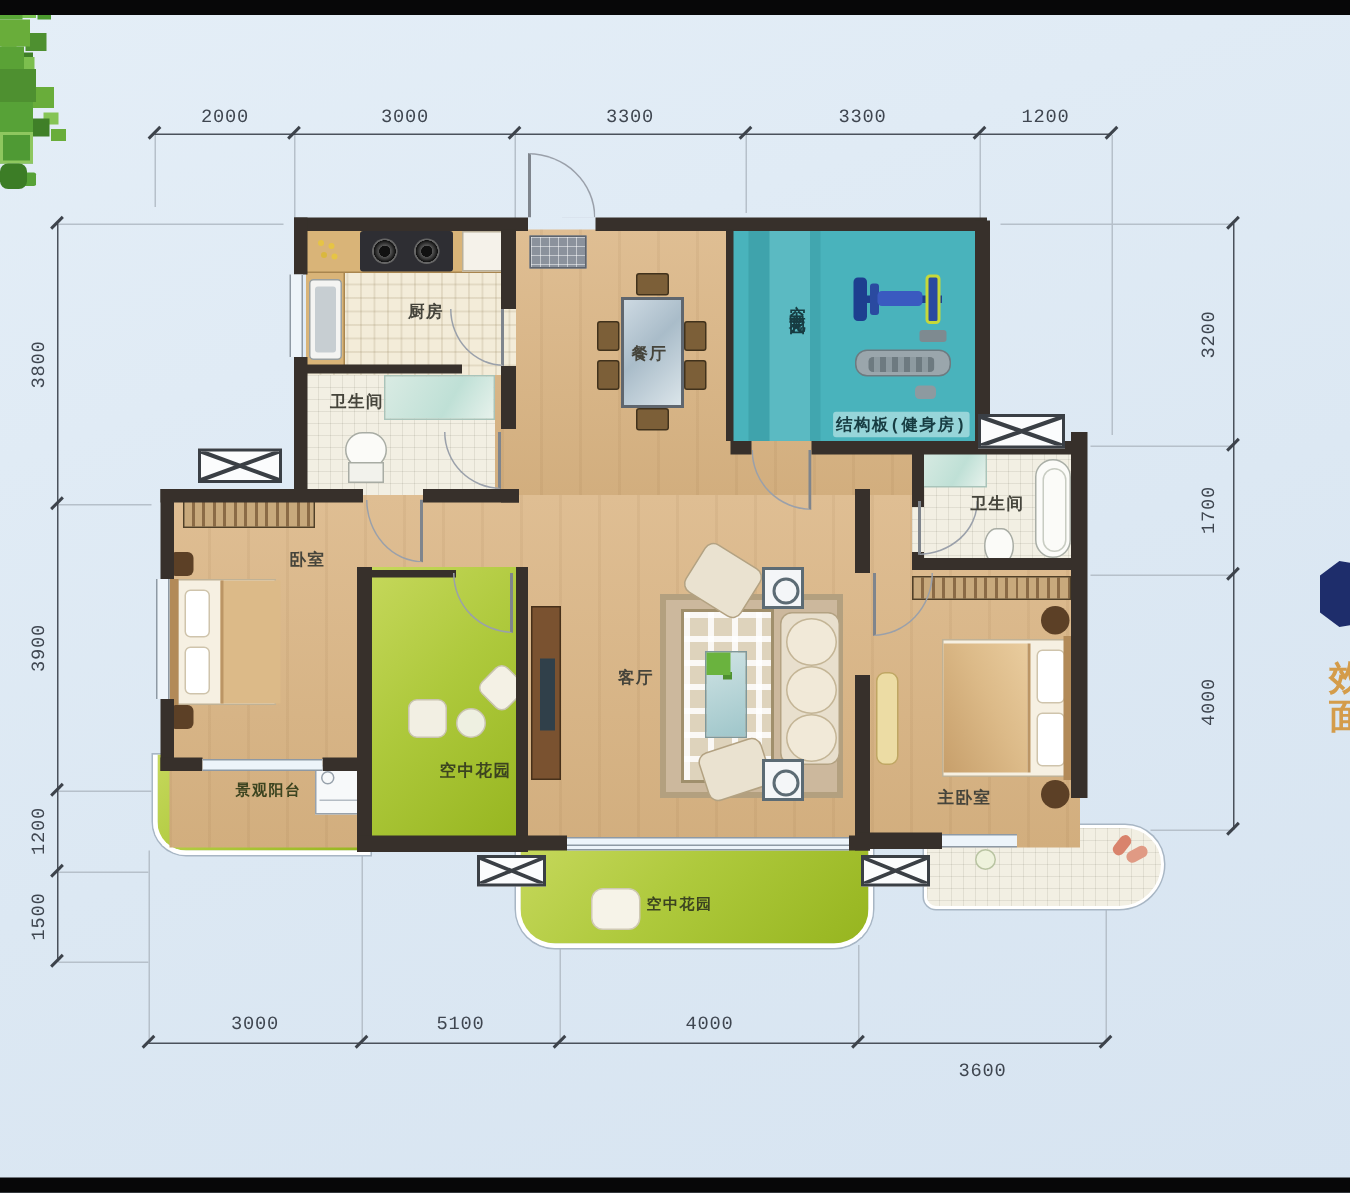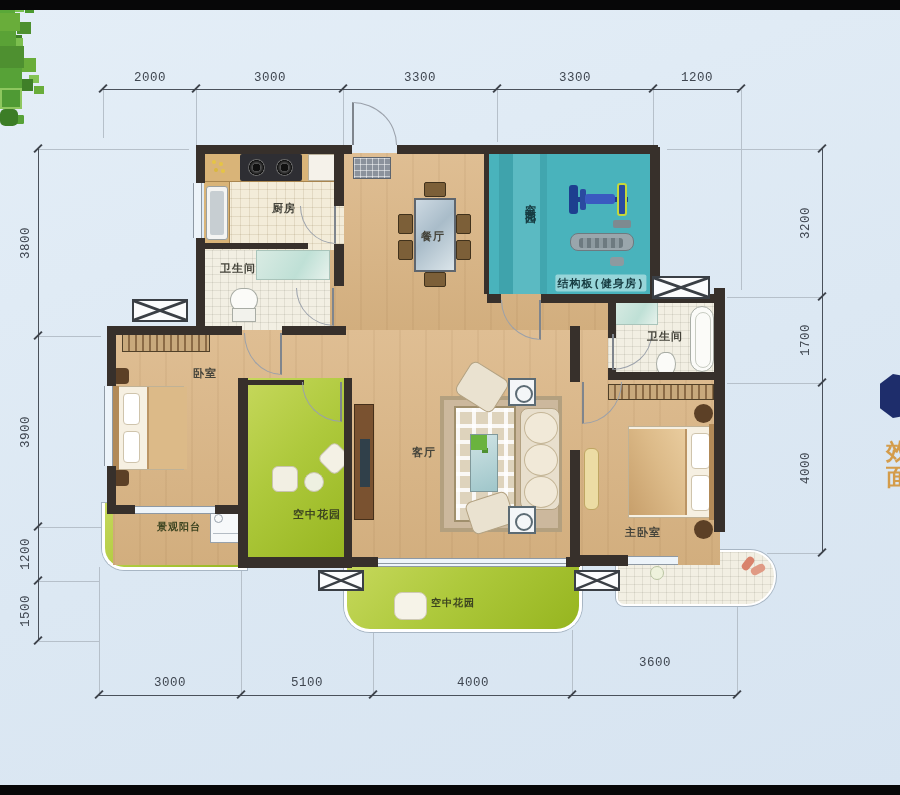--- a/index.html
+++ b/index.html
@@ -97,21 +97,21 @@
   </div>
 
   <span class="dimtxt" style="left:150px;top:78px">2000</span>
   <span class="dimtxt" style="left:270px;top:78px">3000</span>
   <span class="dimtxt" style="left:420px;top:78px">3300</span>
   <span class="dimtxt" style="left:575px;top:78px">3300</span>
   <span class="dimtxt" style="left:697px;top:78px">1200</span>
   <span class="dimtxt" style="left:170px;top:683px">3000</span>
   <span class="dimtxt" style="left:307px;top:683px">5100</span>
   <span class="dimtxt" style="left:473px;top:683px">4000</span>
-  <span class="dimtxt" style="left:655px;top:663px">3600</span>
+  <span class="dimtxt" style="left:655px;top:714px">3600</span>
   <span class="dimtxt v" style="left:26px;top:243px">3800</span>
   <span class="dimtxt v" style="left:26px;top:432px">3900</span>
   <span class="dimtxt v" style="left:26px;top:554px">1200</span>
   <span class="dimtxt v" style="left:26px;top:611px">1500</span>
   <span class="dimtxt v" style="left:806px;top:223px">3200</span>
   <span class="dimtxt v" style="left:806px;top:340px">1700</span>
   <span class="dimtxt v" style="left:806px;top:468px">4000</span>
 
   <div class="a green" style="left:102px;top:503px;width:142px;height:64px;border-left:3px solid #fff;border-bottom:3px solid #fff;border-radius:0 0 0 22px;box-shadow:0 0 0 1px #a8b6c4"></div>
   <div class="a green" style="left:344px;top:563px;width:232px;height:66px;border:3px solid #fff;border-top:0;border-radius:0 0 26px 26px;box-shadow:0 0 0 1px #a8b6c4"></div>

